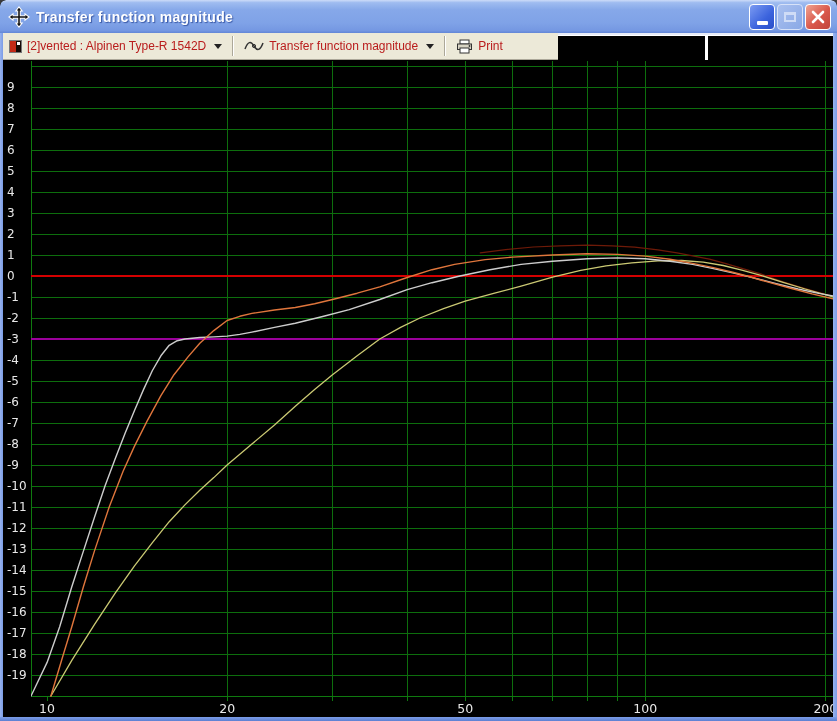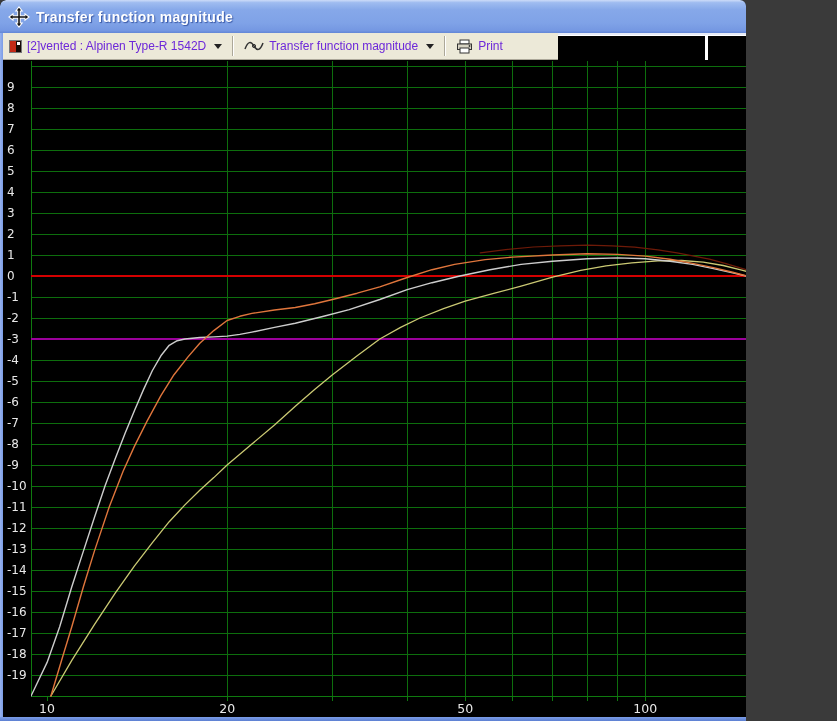--- a/index.html
+++ b/index.html
@@ -1,16 +1,16 @@
 <!DOCTYPE html>
 <html><head>
 <meta charset="utf-8">
 <style>
   html,body{margin:0;padding:0;background:#3a3a3a;}
-  .window{position:relative;width:746px;height:721px;background:#000;overflow:hidden;
+  .window{position:relative;width:837px;height:721px;background:#000;overflow:hidden;
           font-family:"Liberation Sans",sans-serif;border-radius:6px 6px 0 0;}
   
   .titlebar{position:absolute;left:0;top:0;width:837px;height:33px;
     background:linear-gradient(180deg,#cddcf8 0%,#9fbcf0 8%,#86a8e9 30%,#7fa2e7 70%,#7598e2 92%,#6286d6 100%);
     border-radius:6px 6px 0 0;display:flex;align-items:center;}
   .title-icon{margin-left:8px;width:22px;height:22px;display:inline-block;}
   .title-text{margin-left:6px;color:#fff;font-size:14px;font-weight:bold;
     text-shadow:1px 1px 1px rgba(40,70,150,.8);letter-spacing:.3px;}
   .win-buttons{position:absolute;right:6px;top:4px;display:flex;gap:2px;}
   .wbtn{width:26px;height:26px;border-radius:4px;border:1px solid #fff;
@@ -21,21 +21,21 @@
   .wbtn.max .sq{width:12px;height:10px;border:2px solid #cfdcf6;border-top-width:3px;box-sizing:border-box;}
   .wbtn.close{background:linear-gradient(135deg,#efa492 0%,#d9574b 55%,#c1443a 100%);}
   
   .b-left,.b-right,.b-bottom{position:absolute;background:linear-gradient(90deg,#98b3ee,#7b9ce6);}
   .b-left{left:0;top:33px;width:3px;height:684px;}
   .b-right{right:0;top:33px;width:4px;height:684px;}
   .b-bottom{left:0;top:717px;width:837px;height:4px;background:linear-gradient(180deg,#7b9ce6,#5d80d2);}
   
   .toolbar{position:absolute;left:3px;top:33px;width:555px;height:27px;background:#ece9d8;
     border-bottom:1px solid #aca899;display:flex;align-items:center;box-sizing:border-box;
-    font-size:12px;color:#6d28d9;white-space:nowrap;}
+    font-size:12px;color:#b91c1c;white-space:nowrap;}
   .tb-item{display:flex;align-items:center;gap:5px;padding:0 6px;height:23px;cursor:default;}
   .proj-icon{width:13px;height:13px;border:1px solid #777;box-sizing:border-box;
     background:linear-gradient(90deg,#c22a16 0%,#c22a16 55%,#160a05 55%);position:relative;}
   .proj-icon:after{content:"";position:absolute;right:1px;top:1px;width:3px;height:3px;background:#fff;}
   .dd-arrow{width:0;height:0;border-left:4px solid transparent;border-right:4px solid transparent;
     border-top:5px solid #222;margin-left:3px;}
   .tb-sep{width:1px;height:20px;background:#aca899;border-right:1px solid #fff;margin:0 4px;}
   .tb-panel{position:absolute;top:35px;height:25px;background:#000;border-top:1px solid #fff;}
   .tb-panel.p1{left:558px;width:147px;}
   .tb-panel.p2{left:708px;width:125px;}

